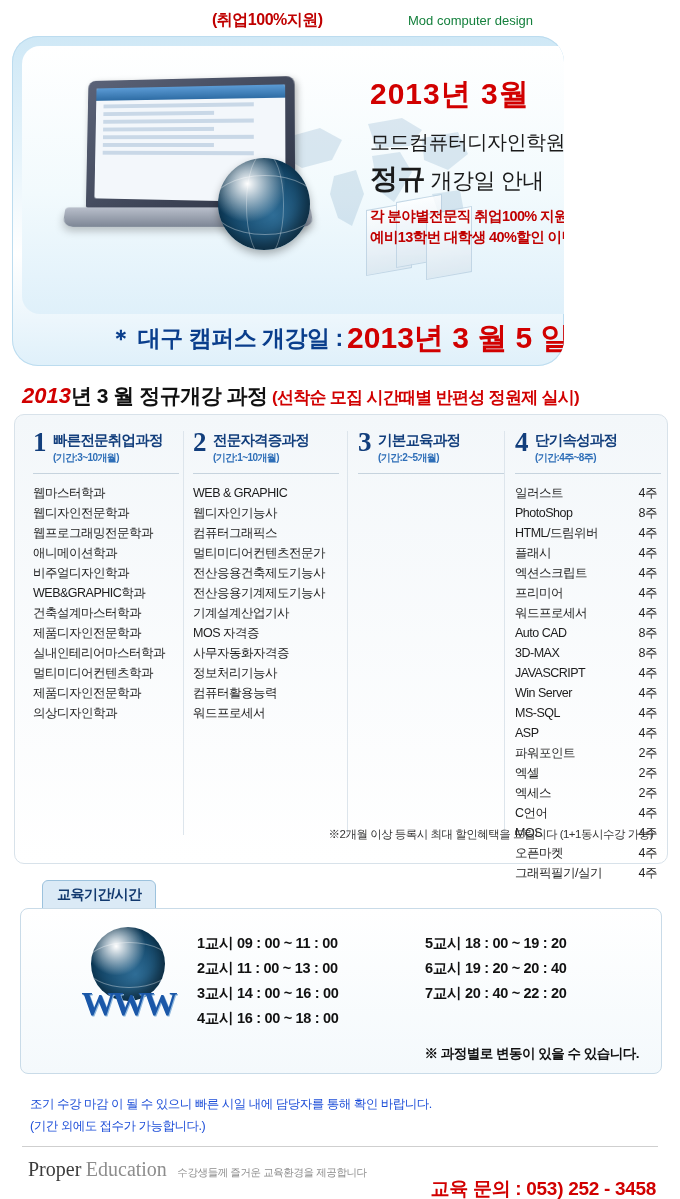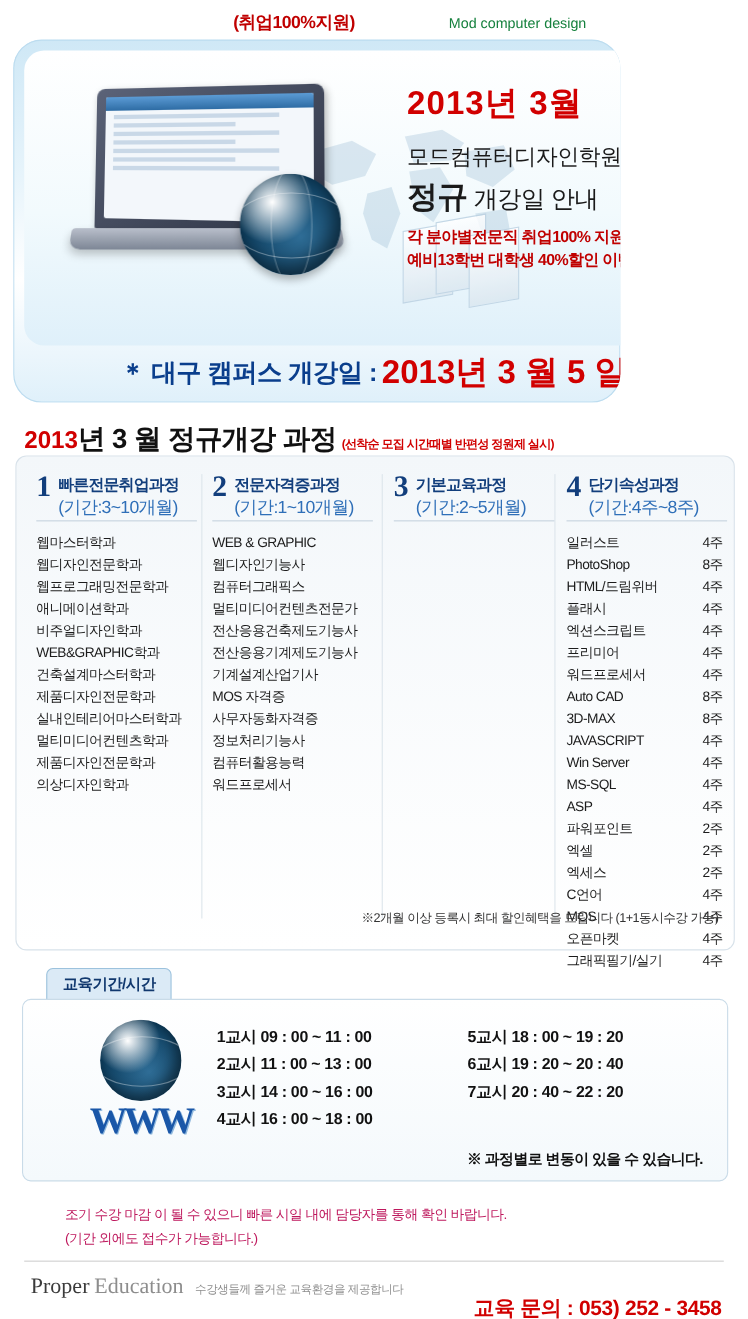--- a/index.html
+++ b/index.html
@@ -230,29 +230,30 @@
   .sec-title {
     position: absolute;
     left: 22px;
     top: 382px;
     white-space: nowrap;
   }
   .sec-title .red {
     font-size: 22px;
     font-weight: bold;
     color: #d10000;
+    font-style: italic;
   }
   .sec-title .blk {
-    font-size: 25px;
+    font-size: 21px;
     font-weight: bold;
     color: #111;
     letter-spacing: -0.5px;
   }
   .sec-title .sub {
-    font-size: 11px;
+    font-size: 17px;
     font-weight: bold;
     color: #d10000;
     letter-spacing: -0.7px;
   }
 
   
   .courses {
     position: absolute;
     left: 14px;
     top: 414px;
@@ -288,22 +289,22 @@
     left: 20px; top: 2px;
     font-size: 14.5px;
     font-weight: bold;
     color: #123e7c;
     letter-spacing: -0.8px;
     white-space: nowrap;
   }
   .col-period {
     position: absolute;
     left: 20px; top: 22px;
-    font-size: 16px;
-    font-weight: normal;
+    font-size: 10px;
+    font-weight: bold;
     color: #2f6fb8;
     letter-spacing: -0.6px;
     white-space: nowrap;
   }
   .col-divider {
     position: absolute;
     left: 0; top: 44px;
     width: 146px;
     height: 1px;
     background: #c6d3de;
@@ -391,21 +392,21 @@
   }
   .www-globe .g:before {
     content:"";
     position:absolute; left:-8%; top:20%;
     width:116%; height:60%;
     border:1px solid rgba(255,255,255,.35);
     border-radius:50%;
   }
   .www-globe .www {
     position: absolute;
-    left: 0; top: 74px;
+    left: 0; top: 58px;
     width: 110px;
     text-align: center;
     font-size: 34px;
     font-weight: bold;
     color: #1a57a8;
     font-family: "Liberation Serif", serif;
     letter-spacing: -3px;
     text-shadow: 1px 1px 0 #8fb8dd;
   }
   .periods {
@@ -432,23 +433,22 @@
     font-weight: bold;
     color: #111;
     letter-spacing: -0.5px;
   }
 
   
   .fnote {
     position: absolute;
     left: 30px;
     font-size: 12.5px;
-    color: #be185d;
-    letter-spacing: -0.5px;
-    margin-left: 29px;
+    color: #1d4ed8;
+    letter-spacing: -0.5px;
   }
   .fnote.n1 { top: 1096px; }
   .fnote.n2 { top: 1118px; }
 
   .footer-rule {
     position: absolute;
     left: 22px;
     top: 1146px;
     width: 636px;
     height: 1px;

